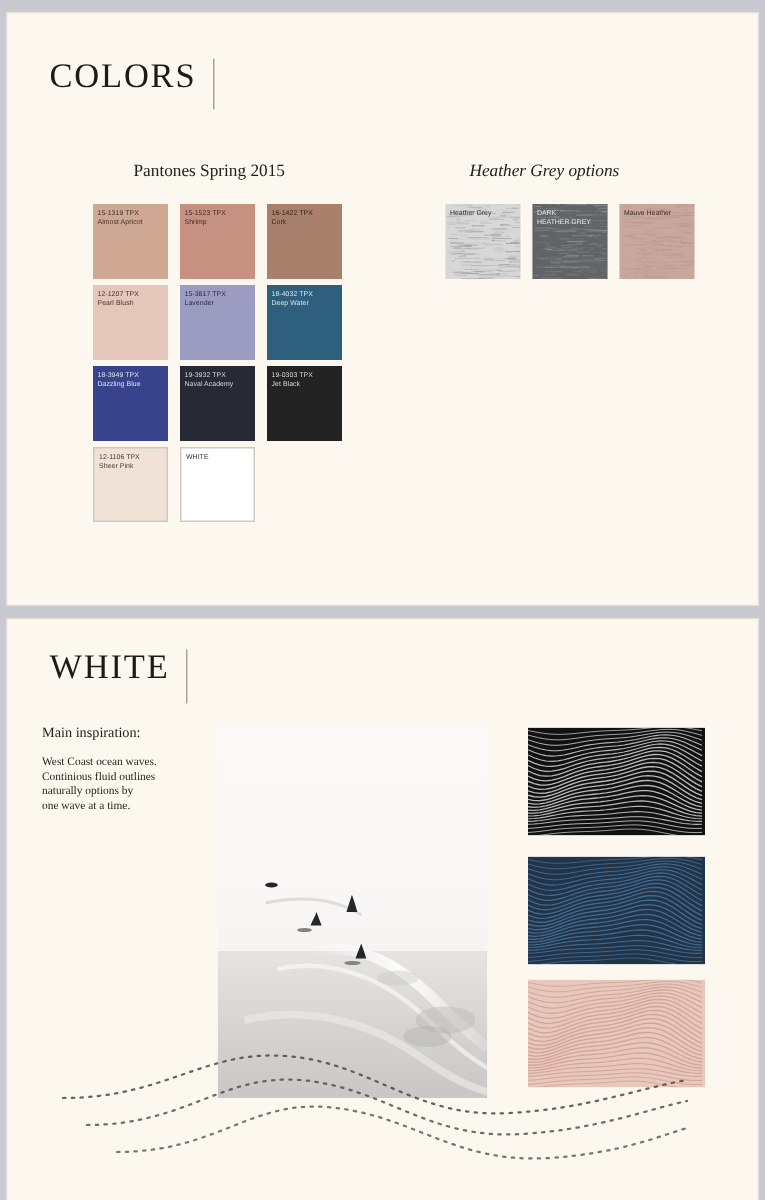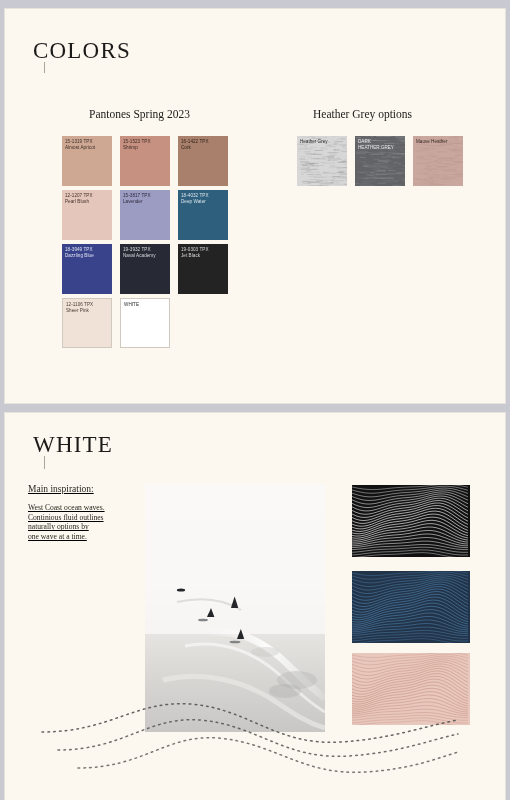--- a/index.html
+++ b/index.html
@@ -24,21 +24,20 @@
     overflow: hidden;
   }
   #page-colors { top: 8px; height: 396px; }
   #page-print  { top: 412px; height: 392px; }
 
   
   .sec-head {
     position: absolute;
     display: flex;
     align-items: flex-start;
-    flex-direction: column;
   }
   .sec-title {
     font-size: 23px;
     letter-spacing: 1.2px;
     color: #1d1b19;
     font-weight: 400;
     line-height: 1;
     font-family: "Liberation Serif", serif;
   }
   .sec-rule {
@@ -116,21 +115,20 @@
     inset: 0;
     z-index: 1;
   }
 
   
   #inspiration {
     position: absolute;
     left: 28px;
     top: 484px;
     width: 108px;
-    text-decoration: underline;
   }
   #inspiration .insp-title {
     font-size: 9.5px;
     color: #201e1c;
     margin: 0 0 9px 0;
     font-family: "Liberation Serif", serif;
   }
   #inspiration .insp-body {
     font-size: 7.6px;
     line-height: 9.6px;
@@ -170,23 +168,23 @@
 </head>
 <body>
 
 <div class="page" id="page-colors">
 
   <div class="sec-head" style="left:28px; top:30px; height:34px;">
     <span class="sec-title">COLORS</span>
     <span class="sec-rule" style="height:34px;"></span>
   </div>
 
-  <div class="col-title" style="left:84px; top:99px;">Pantones Spring 2023</div>
-
-  <div class="col-title" style="left:308px; top:99px;">Heather Grey options</div>
+  <div class="col-title" style="left:84px; top:99px;">Pantones Spring 2015</div>
+
+  <div class="col-title" style="left:308px; top:99px;font-style:italic;">Heather Grey options</div>
 
   <div id="pantone-grid">
       <div class="swatch" style="background: rgb(207, 168, 148);">
         <span class="code" style="color: rgb(59, 47, 40);">15-1319 TPX</span>
         <span class="nm" style="color: rgb(59, 47, 40);">Almost Apricot</span>
       </div>
       <div class="swatch" style="background: rgb(199, 145, 130);">
         <span class="code" style="color: rgb(59, 42, 36);">15-1523 TPX</span>
         <span class="nm" style="color: rgb(59, 42, 36);">Shrimp</span>
       </div>

